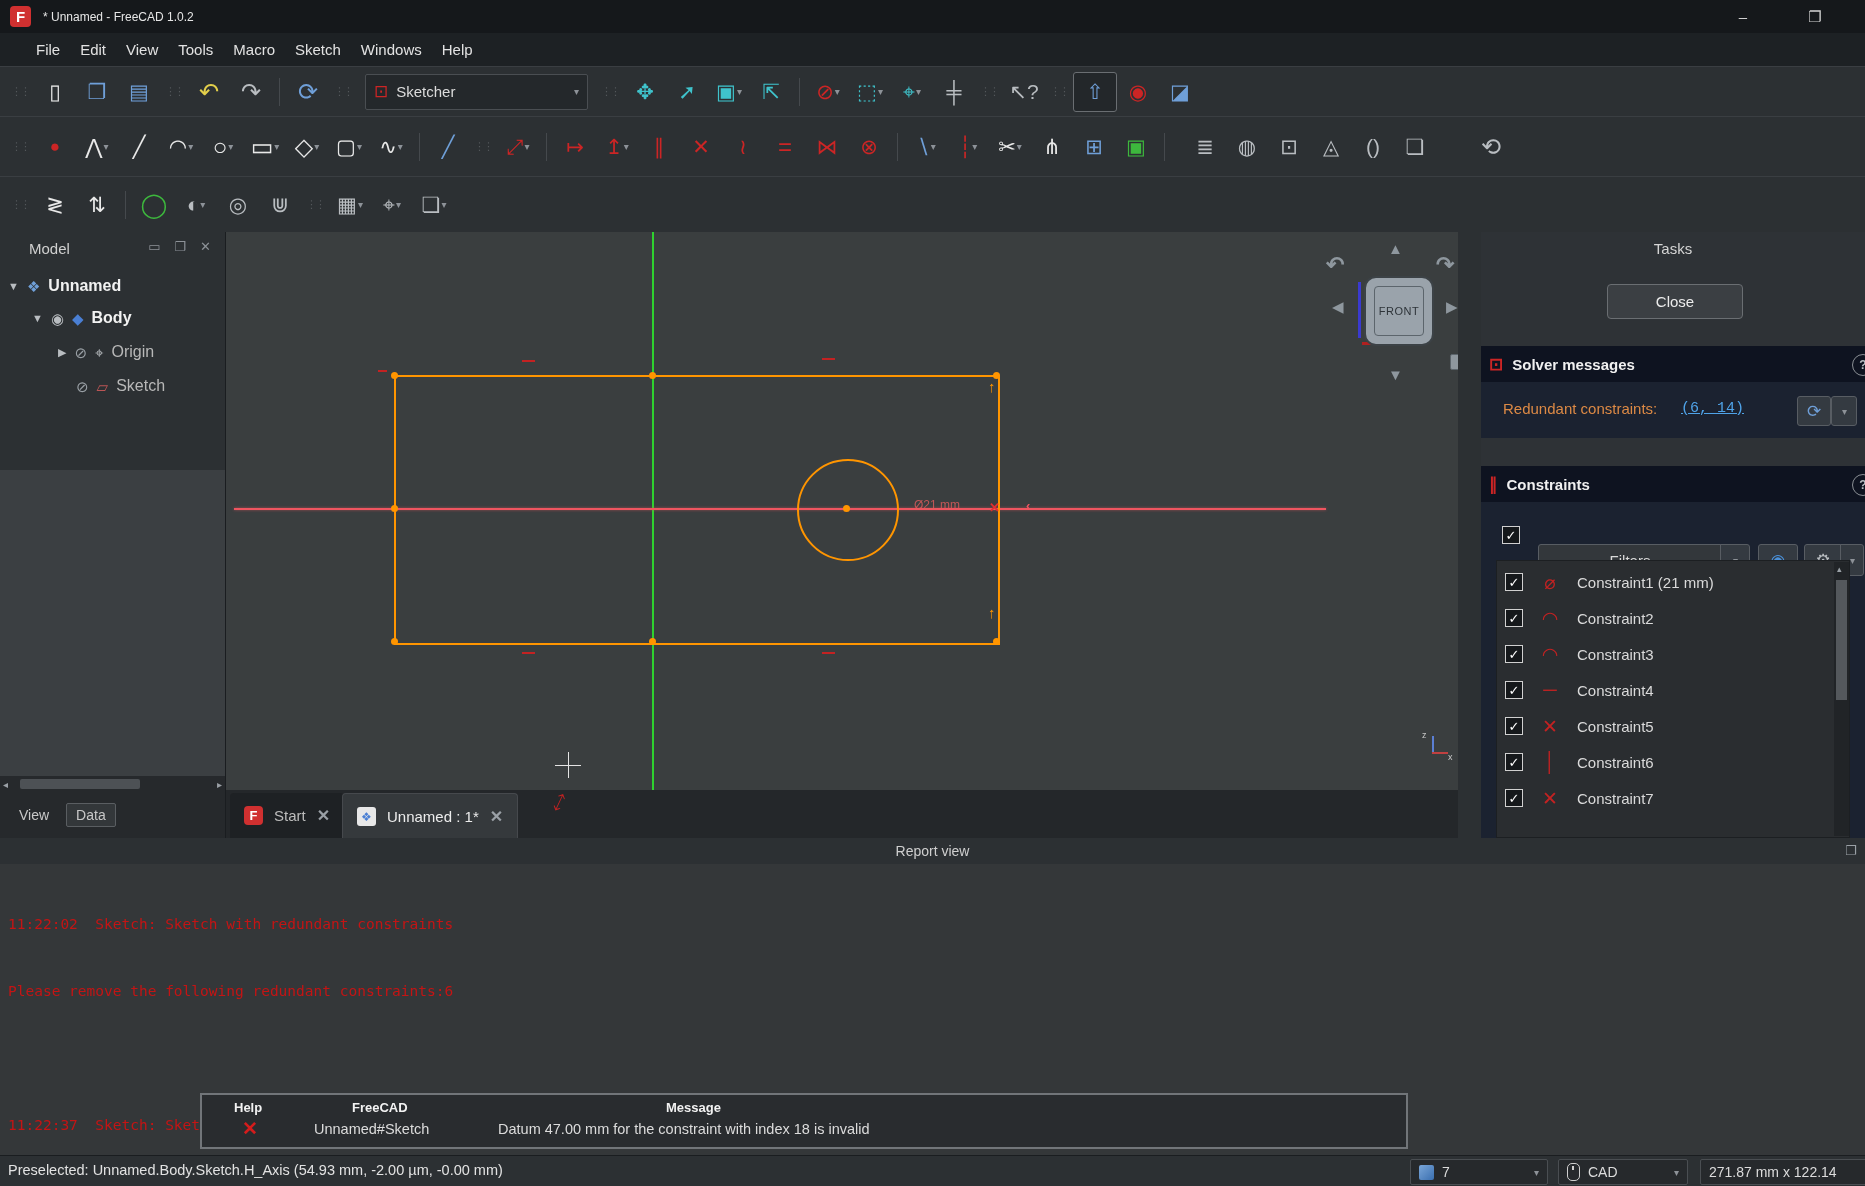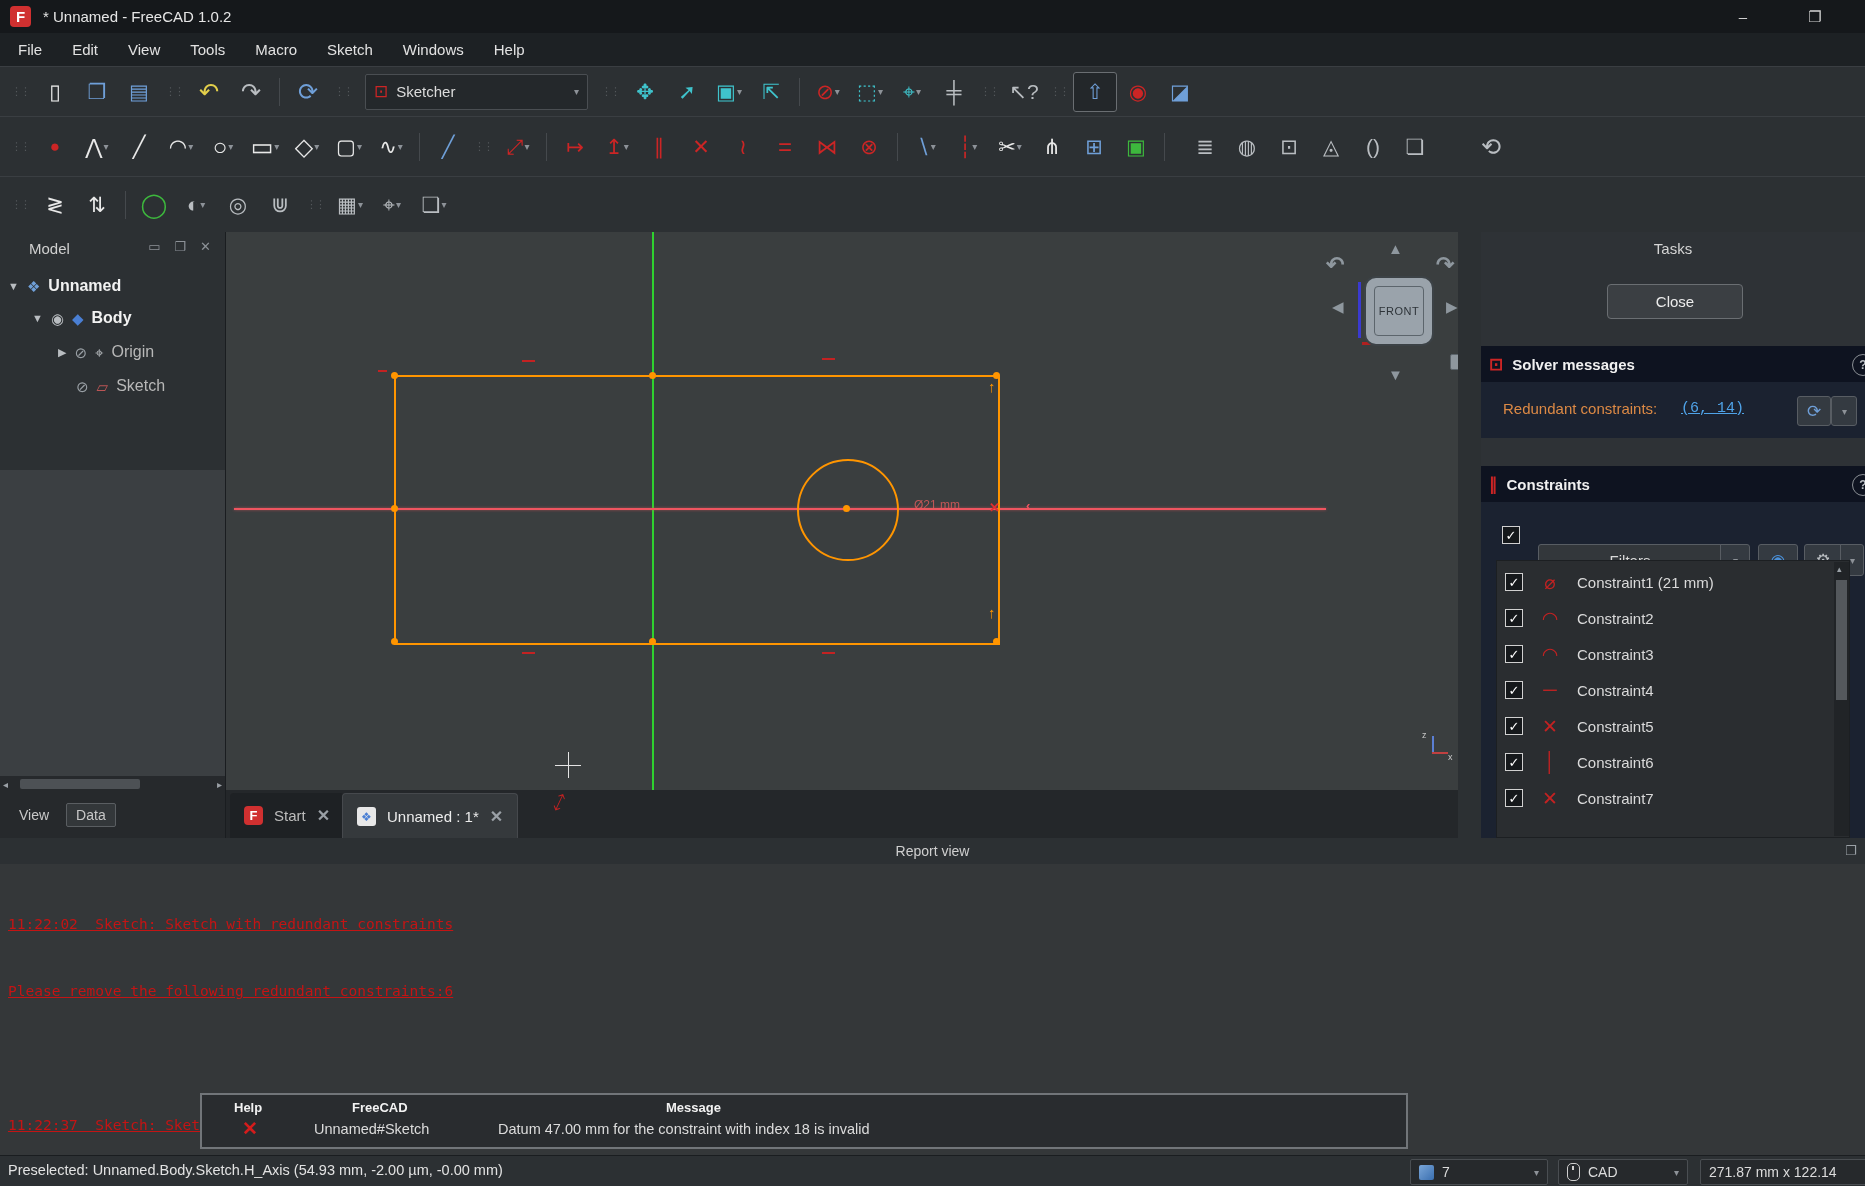--- a/index.html
+++ b/index.html
@@ -3,25 +3,25 @@
 <meta charset="utf-8">
 <style>
   html,body{margin:0;padding:0;background:#000;}
   #app{position:relative;width:1865px;height:1186px;background:#2c3033;overflow:hidden;
        font-family:"Liberation Sans",sans-serif;color:#d8d8d8;-webkit-font-smoothing:antialiased;}
   .abs{position:absolute;}
   
   .titlebar{left:0;top:0;width:1865px;height:33px;background:#15181b;display:flex;align-items:center;}
   .fclogo{width:21px;height:21px;margin-left:10px;background:#d03030;border-radius:4px;color:#fff;
           font-weight:bold;font-size:15px;display:flex;align-items:center;justify-content:center;}
-  .wtitle{margin-left:12px;font-size:15px;color:#e6e6e6;}
+  .wtitle{margin-left:12px;font-size:12px;color:#e6e6e6;}
   .winbtn{position:absolute;top:0;width:58px;height:33px;display:flex;align-items:center;justify-content:center;
           color:#cfcfcf;font-size:15px;}
   .menubar{left:0;top:33px;width:1865px;height:33px;background:#1d2124;display:flex;align-items:center;
-           gap:30px;padding-left:18px;box-sizing:border-box;}
+           gap:20px;padding-left:36px;box-sizing:border-box;}
   .menuitem{font-size:15px;color:#e2e2e2;}
   
   .tbrow{left:0;width:1865px;background:#2c3033;border-top:1px solid #3a3e42;display:flex;align-items:center;
          padding-left:6px;box-sizing:border-box;}
   .tb{min-width:38px;height:38px;display:flex;align-items:center;justify-content:center;border-radius:3px;
       padding:0 2px;position:relative;}
   .tb.hl{border:1px solid #6a6e72;background:#23272a;}
   .ic{font-size:21px;line-height:1;}
   .ic.sm{font-size:17px;} .ic.lg{font-size:24px;}
   .car{font-size:10px;color:#8d9298;margin-left:1px;}
@@ -106,21 +106,21 @@
   .c-lab{font-size:15px;color:#dadada;}
   .cscroll{position:absolute;left:337px;top:1px;width:15px;height:274px;background:#212427;}
   .cthumb{position:absolute;left:2px;top:18px;width:11px;height:120px;background:#54585c;}
   
   .rview{left:0;top:838px;width:1865px;height:317px;background:#343739;}
   .rvhead{position:absolute;left:0;top:0;width:100%;height:26px;background:#2c3033;display:flex;align-items:center;
           justify-content:center;font-size:14px;color:#cfcfcf;}
   .rvicon{position:absolute;right:8px;top:5px;color:#9aa0a6;font-size:13px;}
   .rlines{position:absolute;left:8px;top:30px;font-family:"DejaVu Sans Mono",monospace;font-size:14.5px;
           line-height:22.4px;color:#c41414;white-space:pre;}
-  .rline{min-height:22.4px;text-decoration:underline;}
+  .rline{min-height:22.4px;}
   .notif{position:absolute;left:200px;top:255px;width:1208px;height:56px;background:#292c2f;border:2px solid #717579;box-sizing:border-box;}
   .nh{position:absolute;top:5px;font-size:13px;font-weight:bold;color:#f2f2f2;}
   .nv{position:absolute;top:26px;font-size:14.5px;color:#dcdcdc;}
   .nerr{position:absolute;left:40px;top:22px;color:#d41c1c;font-size:19px;font-weight:bold;}
   
   .statusbar{left:0;top:1155px;width:1865px;height:43px;background:#2c3033;border-top:1px solid #1a1d20;box-sizing:border-box;}
   .sb-left{position:absolute;left:8px;top:6px;font-size:14.5px;color:#e2e2e2;}
   .sb-box{position:absolute;top:3px;height:26px;background:#26292c;border:1px solid #4a4e52;border-radius:2px;
           display:flex;align-items:center;padding:0 8px;gap:8px;font-size:14px;color:#dcdcdc;box-sizing:border-box;}
   .lvl-sq{width:15px;height:15px;background:linear-gradient(135deg,#7aa6d8,#3a6fb0);border-radius:2px;}

